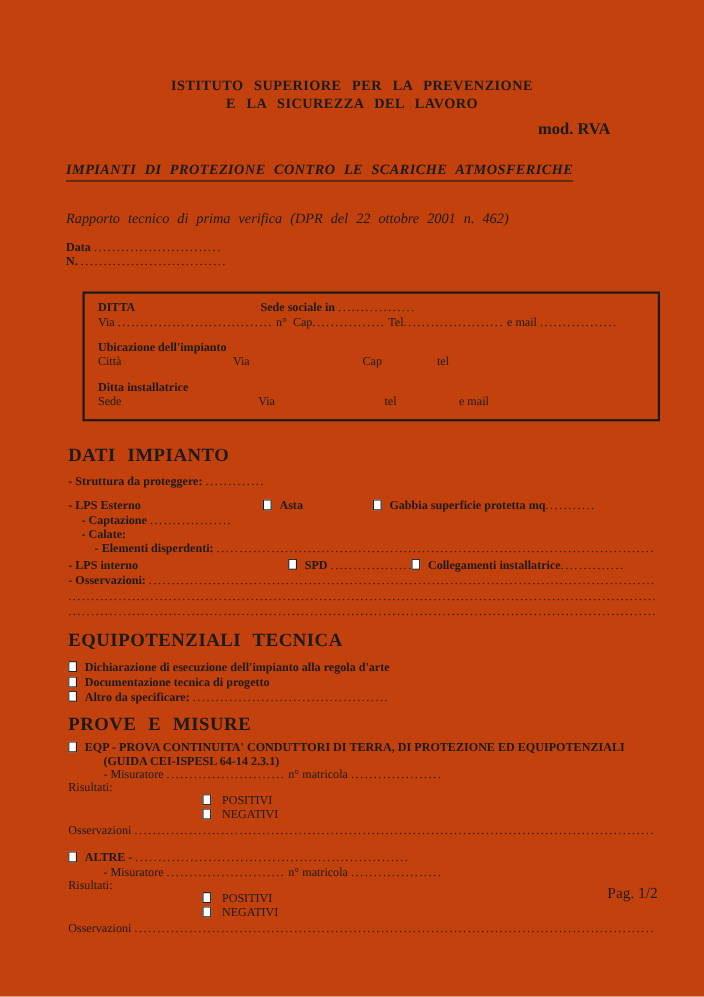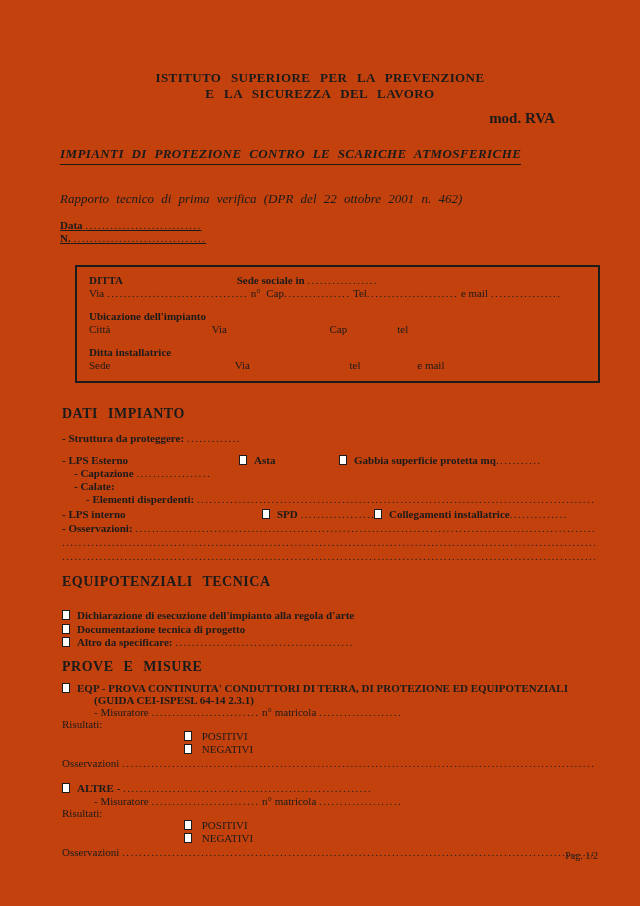--- a/index.html
+++ b/index.html
@@ -22,37 +22,37 @@
   
   .org { text-align:center; font-weight:bold; font-size:13px; line-height:16px; word-spacing:6px; letter-spacing:.4px; }
   .mod { text-align:right; padding-right:85px; margin-top:8px; font-weight:bold; font-size:15px; height:18px; }
   .title-wrap { margin:18px 60px 0; height:17px; }
   .title {
     display:inline-block; font-style:italic; font-weight:bold; font-size:13px;
     word-spacing:4px; letter-spacing:.4px;
     border-bottom:1.5px solid #1b1b1b; padding-bottom:2px;
   }
   .subtitle { margin:28px 60px 4px; font-style:italic; font-size:13px; word-spacing:4px; height:16px; }
-  .meta { margin:12px 60px 0;text-decoration:underline; }
+  .meta { margin:12px 60px 0; }
   
   .box {
     margin:20px 40px 0 75px; width:525px; box-sizing:border-box;
     border:2px solid #1b1b1b; padding:7px 12px 9px;
   }
   .box .line { height:13px; }
   .gap10 { height:10px; }
   
   .sec { padding:0 45px 0 62px; }
-  .heading { font-weight:bold; font-size:14px; word-spacing:6px; letter-spacing:.5px; height:14px; line-height:14px; }
+  .heading { font-weight:bold; font-size:17px; word-spacing:6px; letter-spacing:.5px; height:14px; line-height:14px; }
   .ind1 { padding-left:12px; }
   .ind2 { padding-left:24px; }
   .ind3 { padding-left:32px; }
   .results { padding-left:122px; }
   .dotline { height:14px; line-height:14px; }
-  .footer { position:absolute; top:850px; right:42px; font-size:10px; }
+  .footer { position:absolute; top:805px; right:42px; font-size:14px; }
 </style>
 </head>
 <body>
 
 <div class="page">
 
   <div class="org">
     <div>ISTITUTO SUPERIORE PER LA PREVENZIONE</div>
     <div>E LA SICUREZZA DEL LAVORO</div>
   </div>
@@ -134,21 +134,21 @@
     <div class="line dotline">
       <span class="b">- Osservazioni:</span>
       <span class="dots">..............................................................................................................................</span>
     </div>
     <div class="line dotline dots">..................................................................................................................................</div>
     <div class="line dotline dots">..................................................................................................................................</div>
   </div>
 
   <div class="sec" style="margin-top:12px">
     <div class="heading">EQUIPOTENZIALI TECNICA</div>
-    <div class="line" style="margin-top:20px;height:13.5px;line-height:13.5px">
+    <div class="line" style="margin-top:12px;height:13.5px;line-height:13.5px">
       <span class="cb"></span><span class="b">Dichiarazione di esecuzione dell'impianto alla regola d'arte</span>
     </div>
     <div class="line" style="height:13.5px;line-height:13.5px">
       <span class="cb"></span><span class="b">Documentazione tecnica di progetto</span>
     </div>
     <div class="line" style="height:13.5px;line-height:13.5px">
       <span class="cb"></span><span class="b">Altro da specificare:</span>
       <span class="dots">...........................................</span>
     </div>
   </div>

